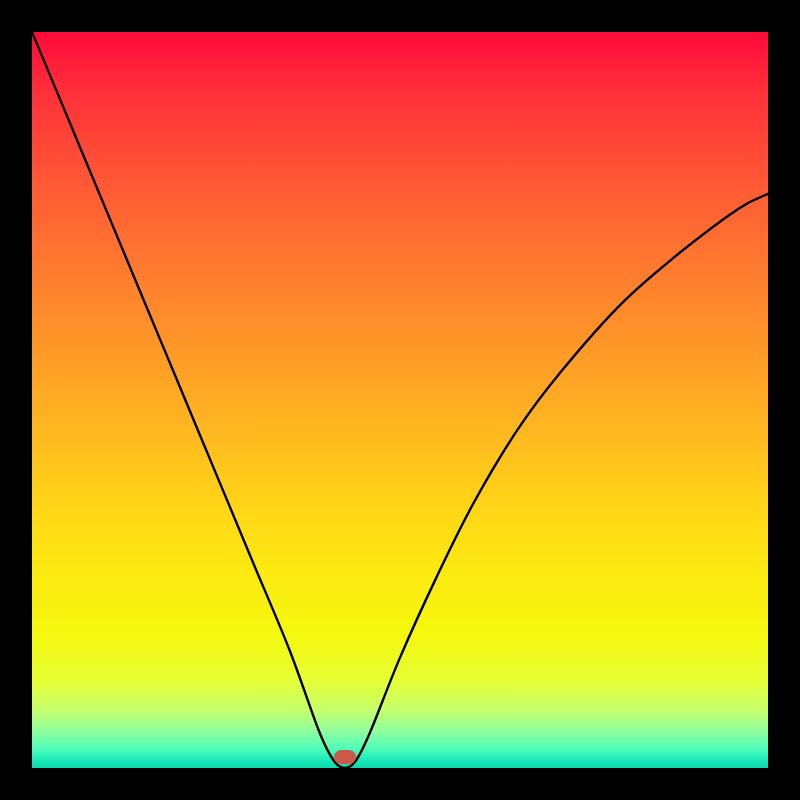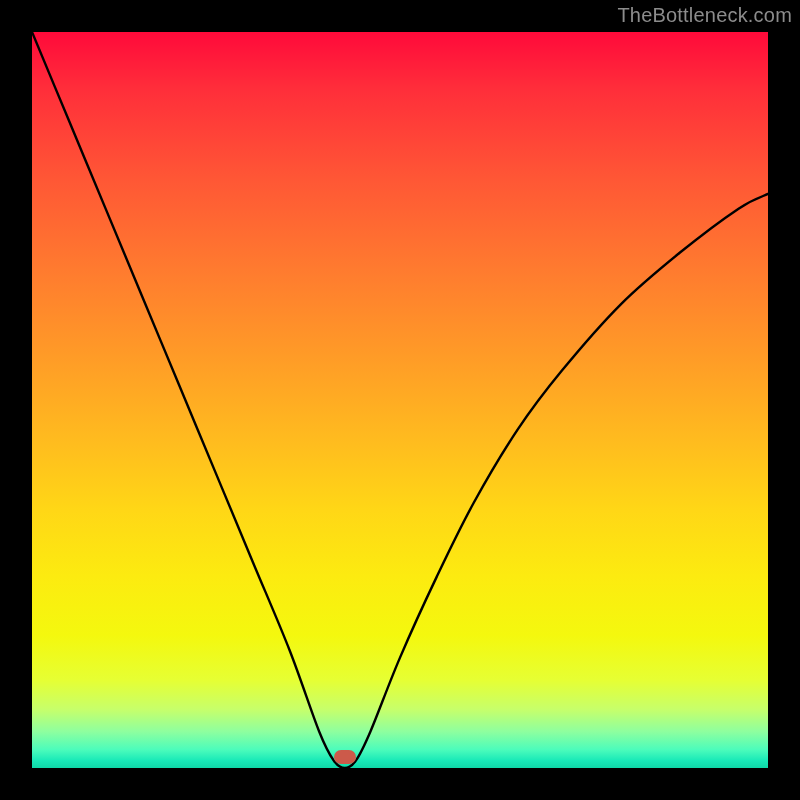--- a/index.html
+++ b/index.html
@@ -70,21 +70,20 @@
     font-size: 20px;
     letter-spacing: 0.2px;
     font-weight: 500;
   }
 </style>
 </head>
 <body>
 
 <div class="frame">
 
-  <div class="watermark">TheBottleneck.com</div>
 
   <div class="plot">
     <div class="gradient"></div>
 
     <svg class="curve" viewBox="0 0 736 736" preserveAspectRatio="none">
       <path d="M 0 0 C 6.133333333333334 14.720000000000008, 24.53333333333334 58.88000000000005, 36.800000000000004 88.32000000000005 C 49.06666666666667 117.76000000000005, 61.33333333333334 147.2, 73.60000000000001 176.64 C 85.86666666666667 206.07999999999998, 98.13333333333333 235.51999999999998, 110.39999999999999 264.96 C 122.66666666666666 294.4, 134.93333333333334 323.84, 147.20000000000002 353.28 C 159.4666666666667 382.71999999999997, 171.73333333333335 412.15999999999997, 184 441.59999999999997 C 196.26666666666665 471.03999999999996, 208.53333333333333 500.47999999999996, 220.79999999999998 529.92 C 233.06666666666663 559.36, 246.55999999999995 590.0266666666666, 257.59999999999997 618.24 C 268.64 646.4533333333334, 279.68 680.8000000000001, 287.04 699.2 C 294.40000000000003 717.6, 297.46666666666664 722.5066666666667, 301.76 728.64 C 306.05333333333334 734.7733333333333, 309.12 736, 312.8 736 C 316.48 736, 319.5466666666666 734.7733333333333, 323.84 728.64 C 328.1333333333333 722.5066666666667, 331.2 716.3733333333333, 338.56 699.2 C 345.92 682.0266666666668, 356.96 651.36, 368 625.6 C 379.04 599.84, 392.53333333333336 570.4, 404.8 544.64 C 417.06666666666666 518.88, 428.1066666666666 495.5733333333334, 441.59999999999997 471.04 C 455.0933333333333 446.50666666666666, 471.0400000000001 419.52, 485.76000000000005 397.44 C 500.48 375.36, 512.7466666666667 359.4133333333333, 529.92 338.55999999999995 C 547.0933333333332 317.7066666666666, 569.1733333333334 291.94666666666666, 588.8000000000001 272.32 C 608.4266666666667 252.69333333333336, 628.0533333333333 236.74666666666673, 647.68 220.80000000000007 C 667.3066666666666 204.8533333333334, 691.8399999999999 186.45333333333335, 706.56 176.64 C 721.28 166.82666666666663, 731.0933333333334 164.3733333333333, 736 161.91999999999996" fill="none" stroke="#000000" stroke-width="2.4" stroke-linecap="round"></path>
     </svg>
 
     <div class="marker" style="left: 312.8px; top: 724.96px; background: rgb(204, 90, 74);"></div>
   </div>

